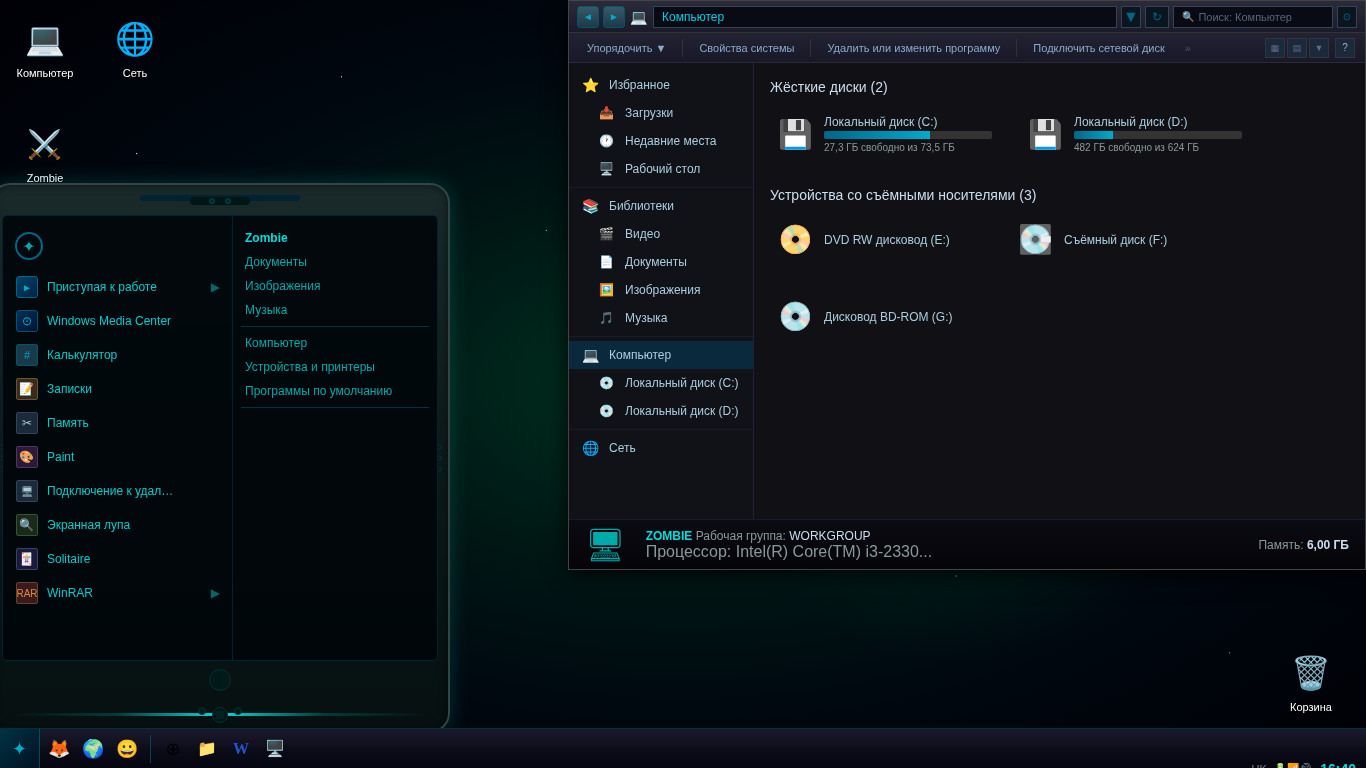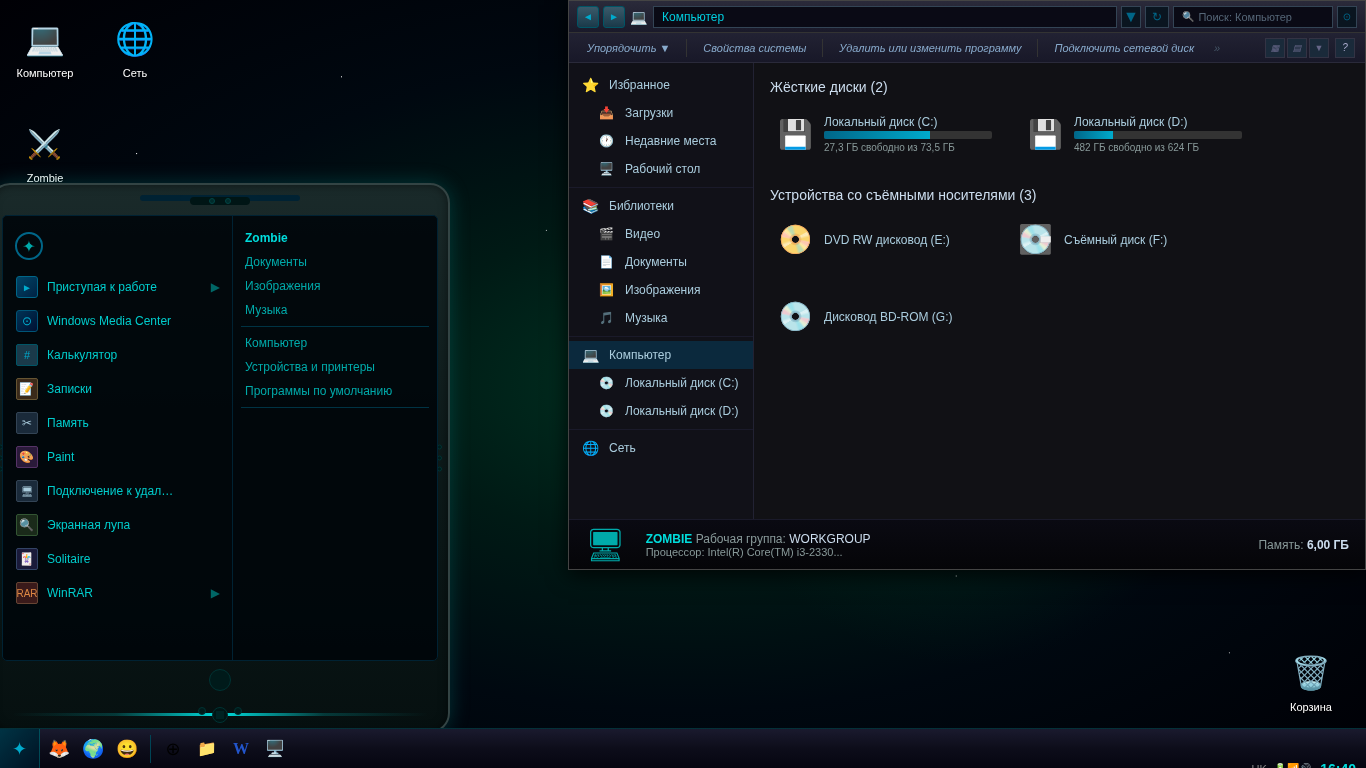--- a/index.html
+++ b/index.html
@@ -330,21 +330,20 @@
 
     
     .window-toolbar {
       height: 30px;
       background: linear-gradient(to bottom, #222233, #181828);
       display: flex;
       align-items: center;
       padding: 0 10px;
       gap: 4px;
       border-bottom: 1px solid #2a2a3a;
-      font-style: italic;
     }
 
     .toolbar-btn {
       padding: 3px 8px;
       color: #88aacc;
       font-size: 11px;
       cursor: pointer;
       white-space: nowrap;
     }
 
@@ -533,21 +532,21 @@
       flex-direction: column;
     }
 
     .status-primary {
       color: #ccddee;
       font-size: 12px;
     }
 
     .status-secondary {
       color: #889999;
-      font-size: 11px;
+      font-size: 16px;
     }
 
     .status-ram {
       margin-left: auto;
       color: #aabbcc;
       font-size: 12px;
     }
 
     
     .frame-bottom-dots {

